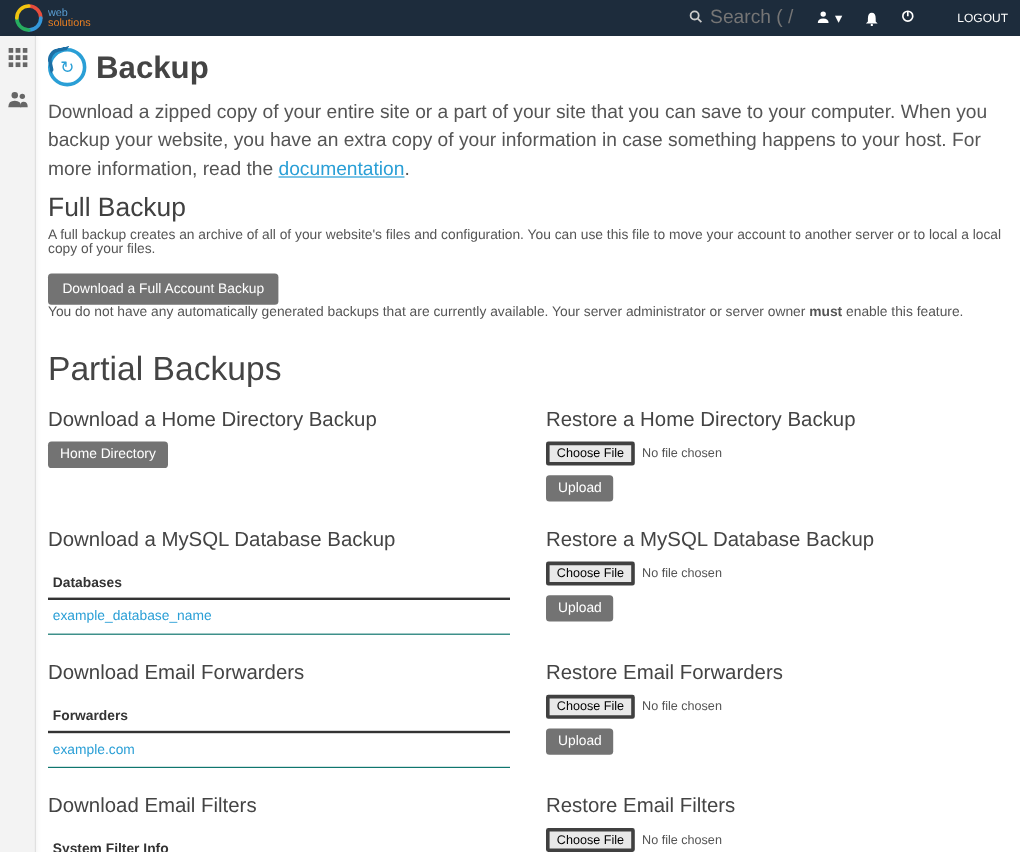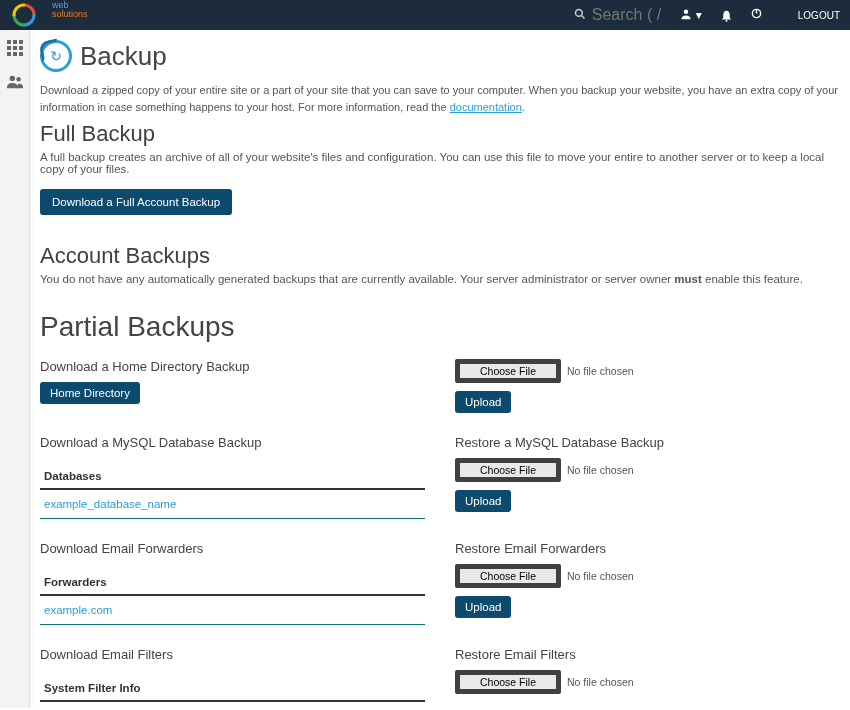--- a/index.html
+++ b/index.html
@@ -1,48 +1,48 @@
 <!DOCTYPE html>
 <html><head>
 <meta charset="utf-8">
 <style>
 * { box-sizing: border-box; margin: 0; padding: 0; }
 body { font-family: -apple-system, BlinkMacSystemFont, "Segoe UI", Helvetica, Arial, sans-serif; font-size: 12px; color: #333; background: #fff; width: 850px; }
 .topbar { background: #1d2c3c; height: 30px; display: flex; align-items: center; padding: 0 10px; color: #fff; }
-.logo-area { display: flex; gap: 14px; }
+.logo-area { display: flex; align-items: center; gap: 2px; }
 .logo-swirl { width: 28px; height: 28px; position: relative; }
 .logo-text { font-size: 9px; line-height: 1; }
 .logo-text .l1 { color: #5a9fd4; }
 .logo-text .l2 { color: #e67e22; }
 .top-spacer { flex: 1; }
 .top-search { display: flex; align-items: center; color: #888; font-size: 11px; gap: 6px; }
 .top-search input { background: transparent; border: none; color: #888; font-size: 16px; width: 70px; outline: none; }
 .top-icons { display: flex; align-items: center; gap: 18px; margin-left: 18px; }
 .top-icon { color: #fff; font-size: 12px; display: flex; align-items: center; gap: 4px; cursor: pointer; }
 .layout { display: flex; }
 .sidebar { width: 30px; background: #f3f3f3; border-right: 1px solid #e0e0e0; padding-top: 10px; display: flex; flex-direction: column; align-items: center; gap: 14px; min-height: 460px; box-shadow: 2px 0 4px rgba(0,0,0,0.05); }
 .sidebar-item { color: #666; font-size: 16px; cursor: pointer; }
 .main { flex: 1; padding: 10px 10px 0 10px; }
 .page-header { display: flex; align-items: center; gap: 8px; margin-bottom: 10px; }
 .page-icon { width: 32px; height: 32px; border: 3px solid #2a9fd6; border-radius: 50%; position: relative; display: flex; align-items: center; justify-content: center; }
 .page-icon::before { content: ""; position: absolute; top: -3px; left: -3px; width: 14px; height: 14px; border: 3px solid transparent; border-top-color: #1d6fa5; border-left-color: #1d6fa5; border-radius: 50% 0 0 0; transform: rotate(-12deg); }
 .page-icon-inner { font-size: 14px; color: #2a9fd6; }
-.page-title { font-size: 26px; font-weight: 400; color: #444; }
-.desc { font-size: 11px; color: #555; line-height: 1.5; }
+.page-title { font-size: 26px; font-weight: 700; color: #444; }
+.desc { font-size: 16px; color: #555; line-height: 1.5; }
 .desc a { color: #2a9fd6; text-decoration: underline; }
 h2.section { font-size: 22px; font-weight: 300; color: #404040; margin-bottom: 4px; margin-top: 6px; }
 .subdesc { font-size: 11.5px; color: #555; margin-bottom: 14px; }
-.btn { display: inline-block; background: #0c4a6e; color: #fff; border: none; padding: 7px 12px; font-size: 11.5px; border-radius: 3px; cursor: pointer; }
+.btn { display: inline-block; background: #737373; color: #fff; border: none; padding: 7px 12px; font-size: 11.5px; border-radius: 3px; cursor: pointer; }
 .btn-sm { padding: 5px 10px; }
 h2.partial { font-size: 28px; font-weight: 300; color: #444; margin-top: 26px; margin-bottom: 16px; }
 .row { display: flex; gap: 30px; margin-bottom: 22px; }
 .col { flex: 1; }
-.col h3 { font-size: 13px; font-weight: 400; color: #444; margin-bottom: 8px; }
+.col h3 { font-size: 17px; font-weight: 400; color: #444; margin-bottom: 8px; }
 .file-row { display: flex; align-items: center; gap: 6px; font-size: 11px; margin-bottom: 8px; }
-.file-btn { background: #e9e9e9; border: 5px solid #404040; padding: 1px 20px; font-size: 10.5px; border-radius: 2px; cursor: pointer; }
+.file-btn { background: #e9e9e9; border: 3px solid #404040; padding: 1px 6px; font-size: 10.5px; border-radius: 2px; cursor: pointer; }
 .file-txt { color: #555; font-size: 10.5px; }
 .tbl-header { font-size: 11.5px; font-weight: 600; color: #333; border-bottom: 2px solid #333; padding: 6px 4px; margin-top: 14px; }
 .tbl-row { font-size: 11.5px; padding: 8px 4px; border-bottom: 1px solid #0f766e; }
 .tbl-row a { color: #2a9fd6; text-decoration: none; }
 strong { font-weight: 700; }
 </style>
 </head>
 <body>
 
 <div class="topbar">
@@ -122,36 +122,36 @@
       <div class="page-icon">
           <span class="page-icon-inner">↻</span>
         </div>
       <h1 class="page-title">Backup</h1>
     </div>
     <p class="desc">
       <span>Download a zipped copy of your entire site or a part of your site that you can save to your computer. When you backup your website, you have an extra copy of your information in case something happens to your host. For more information, read the </span><a href="#">documentation</a><span>.</span>
     </p>
 
     <h2 class="section">Full Backup</h2>
-    <p class="subdesc">A full backup creates an archive of all of your website's files and configuration. You can use this file to move your entire to another server or to keep a local copy of your files.</p>
+    <p class="subdesc">A full backup creates an archive of all of your website's files and configuration. You can use this file to move your account to another server or to local a local copy of your files.</p>
     <button class="btn">Download a Full Account Backup</button>
 
-    <h2 class="section" style="margin-top:28px;">Account Backups</h2>
     <p class="subdesc">
       <span>You do not have any automatically generated backups that are currently available. Your server administrator or server owner </span><strong>must</strong><span> enable this feature.</span>
     </p>
 
     <h2 class="partial">Partial Backups</h2>
 
     <div class="row">
       <div class="col">
         <h3>Download a Home Directory Backup</h3>
         <button class="btn btn-sm">Home Directory</button>
       </div>
       <div class="col">
+        <h3>Restore a Home Directory Backup</h3>
         <div class="file-row">
           <button class="file-btn">Choose File</button>
           <span class="file-txt">No file chosen</span>
         </div>
         <button class="btn btn-sm">Upload</button>
       </div>
     </div>
 
     <div class="row">
       <div class="col">

